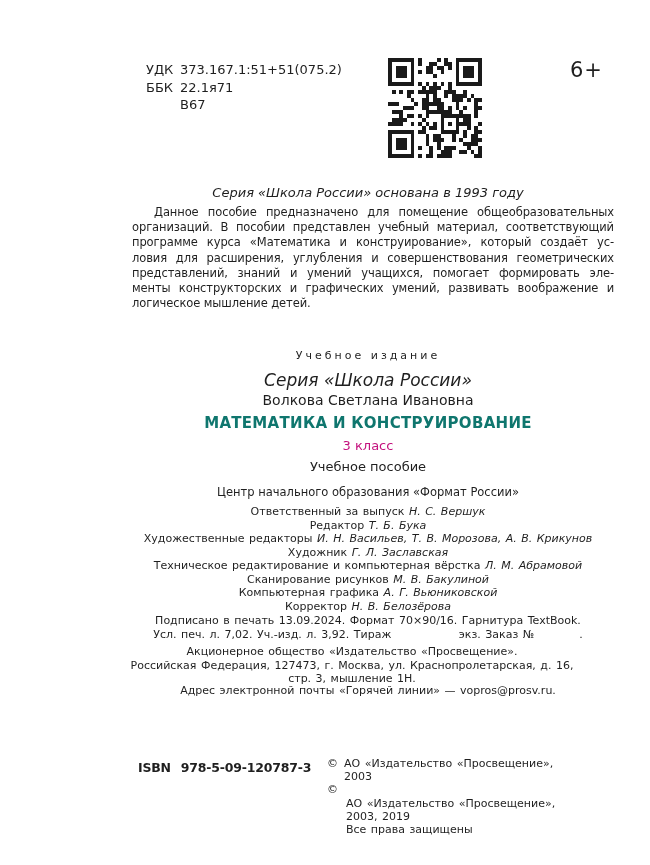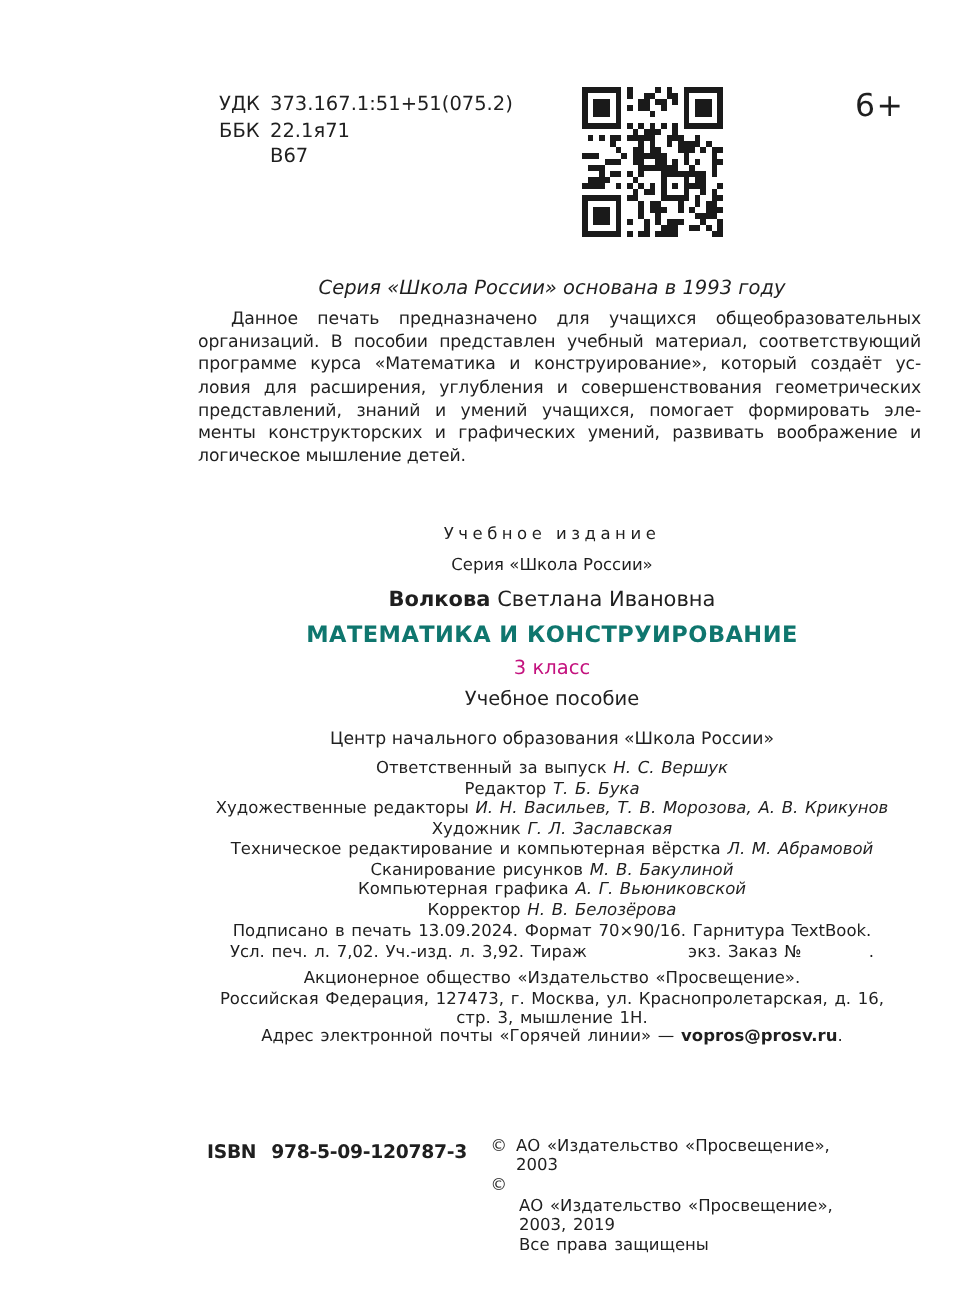--- a/index.html
+++ b/index.html
@@ -21,36 +21,36 @@
     font-style:italic;font-size:13px;}
   .annotation{position:absolute;left:132px;top:205px;width:482px;font-size:11.5px;
     line-height:15.2px;letter-spacing:-0.1px;}
   .annotation .jl{text-align:justify;text-align-last:justify;}
   .annotation .first{text-indent:22px;}
   .annotation .last{text-align:left;text-align-last:left;}
 
   
   .cline{position:absolute;left:114px;width:508px;text-align:center;}
   .edition-kind{top:349px;font-size:11px;letter-spacing:3px;}
-  .edition-series{top:370px;font-size:11px;}
+  .edition-series{top:370px;font-size:17px;font-style:italic;}
   .edition-author{top:392px;font-size:14px;}
   .edition-title{top:414px;font-size:15px;font-weight:bold;letter-spacing:0.3px;}
   .edition-grade{top:438px;font-size:13px;}
   .edition-subtitle{top:459px;font-size:13px;}
   .edition-center{top:485px;font-size:11.5px;}
 
   .credits{position:absolute;left:114px;top:505px;width:508px;text-align:center;
     font-size:11px;line-height:13.5px;word-spacing:1px;}
   .names{font-style:italic;}
-  .bold{font-weight:bold;}
+  .bold{font-weight:normal;}
 
   .printinfo{position:absolute;left:114px;top:614px;width:508px;text-align:center;
     font-size:11px;line-height:14px;word-spacing:1px;}
   .pre{white-space:pre-wrap;}
-  .publisher{position:absolute;left:114px;top:645px;width:508px;text-align:center;
+  .publisher{position:absolute;left:98px;top:645px;width:508px;text-align:center;
     font-size:11px;line-height:13.5px;word-spacing:1px;}
   .email-line{position:absolute;left:114px;top:684px;width:508px;text-align:center;
     font-size:11px;word-spacing:1px;}
 
   
   .isbn{position:absolute;left:138px;top:760px;font-size:12.5px;font-weight:bold;
     letter-spacing:-0.2px;}
   .isbn .sp{display:inline-block;width:10px;}
   .copyright{position:absolute;left:327px;top:757px;width:250px;font-size:11px;
     line-height:13.2px;word-spacing:1px;}
@@ -376,38 +376,38 @@
       <rect x="16" y="24" width="1" height="1" fill="#1a1a1a"></rect>
       <rect x="23" y="24" width="1" height="1" fill="#1a1a1a"></rect>
       <rect x="24" y="24" width="1" height="1" fill="#1a1a1a"></rect>
     </svg>
 
   <div class="age">6+</div>
 
   <div class="series-note">Серия «Школа России» основана в 1993 году</div>
 
   <div class="annotation">
-    <div class="jl first">Данное печать предназначено для учащихся общеобразовательных</div>
+    <div class="jl first">Данное пособие предназначено для помещение общеобразовательных</div>
     <div class="jl">организаций. В пособии представлен учебный материал, соответствующий</div>
     <div class="jl">программе курса «Математика и конструирование», который создаёт ус-</div>
     <div class="jl">ловия для расширения, углубления и совершенствования геометрических</div>
     <div class="jl">представлений, знаний и умений учащихся, помогает формировать эле-</div>
     <div class="jl">менты конструкторских и графических умений, развивать воображение и</div>
     <div class="last">логическое мышление детей.</div>
   </div>
 
   <div class="cline edition-kind">Учебное издание</div>
   <div class="cline edition-series">Серия «Школа России»</div>
   <div class="cline edition-author">
     <span class="bold">Волкова</span><span> Светлана Ивановна</span>
   </div>
   <div class="cline edition-title accent" style="color: #0f766e;">МАТЕМАТИКА И КОНСТРУИРОВАНИЕ</div>
   <div class="cline edition-grade accent" style="color: rgb(196, 18, 126);">3 класс</div>
   <div class="cline edition-subtitle">Учебное пособие</div>
-  <div class="cline edition-center">Центр начального образования «Школа России»</div>
+  <div class="cline edition-center">Центр начального образования «Формат России»</div>
 
   <div class="credits">
     <div><span>Ответственный за выпуск </span><span class="names">Н. С. Вершук</span></div>
     <div><span>Редактор </span><span class="names">Т. Б. Бука</span></div>
     <div><span>Художественные редакторы </span><span class="names">И. Н. Васильев, Т. В. Морозова, А. В. Крикунов</span></div>
     <div><span>Художник </span><span class="names">Г. Л. Заславская</span></div>
     <div><span>Техническое редактирование и компьютерная вёрстка </span><span class="names">Л. М. Абрамовой</span></div>
     <div><span>Сканирование рисунков </span><span class="names">М. В. Бакулиной</span></div>
     <div><span>Компьютерная графика </span><span class="names">А. Г. Вьюниковской</span></div>
     <div><span>Корректор </span><span class="names">Н. В. Белозёрова</span></div>

